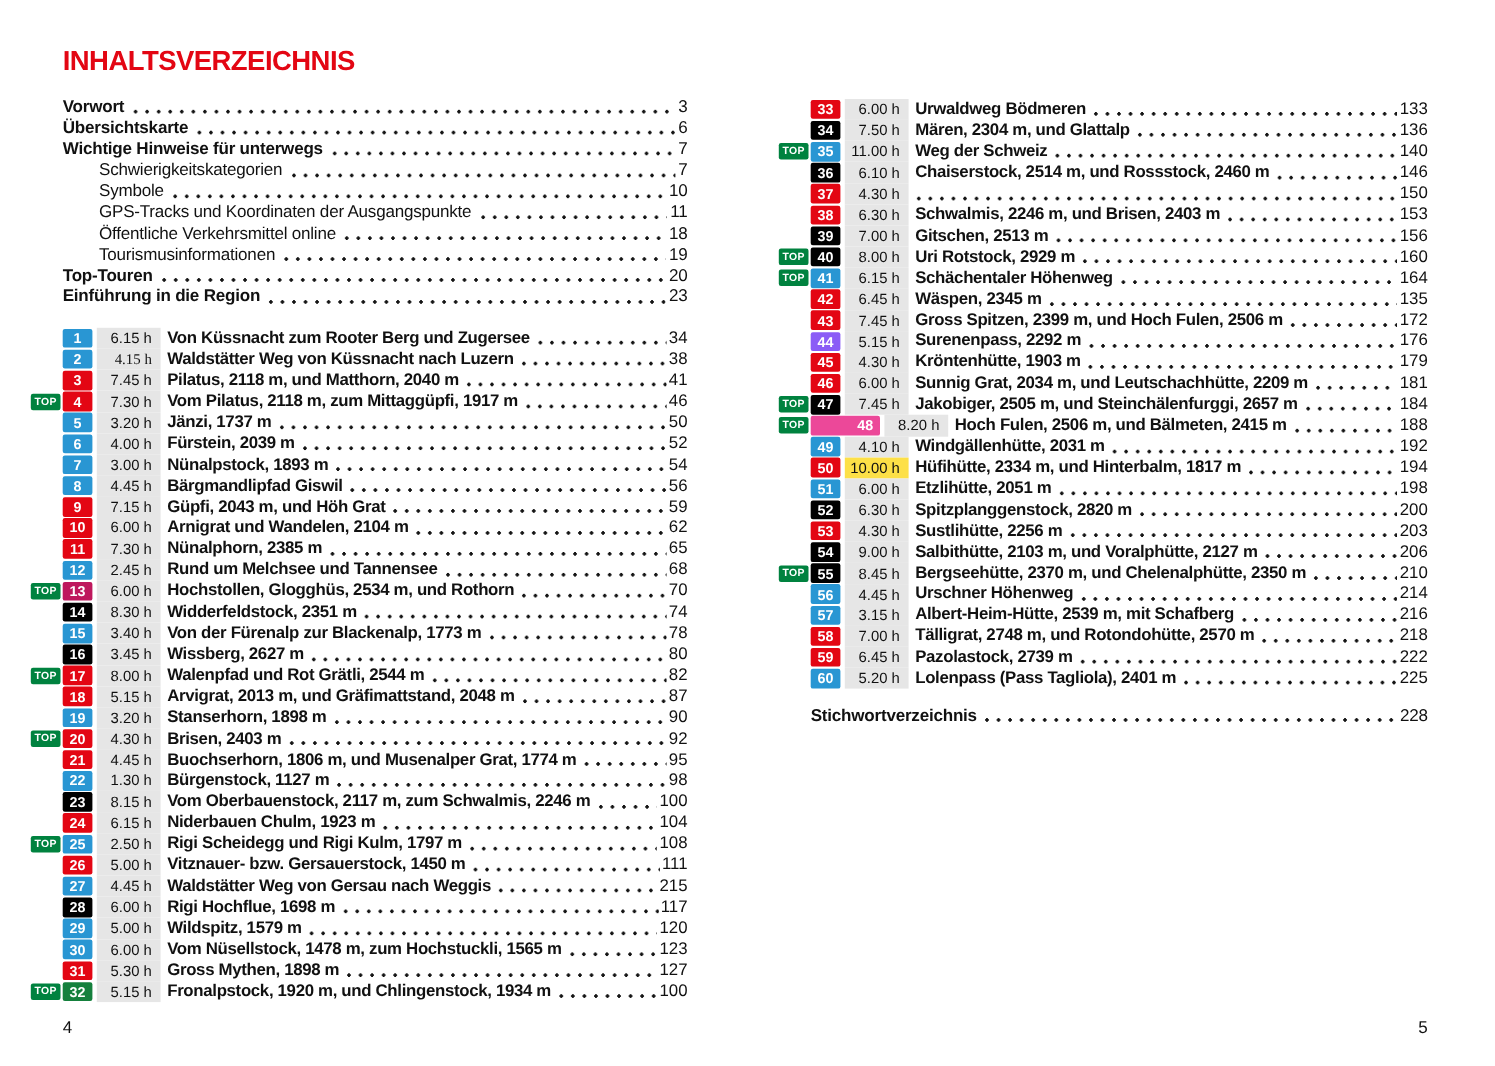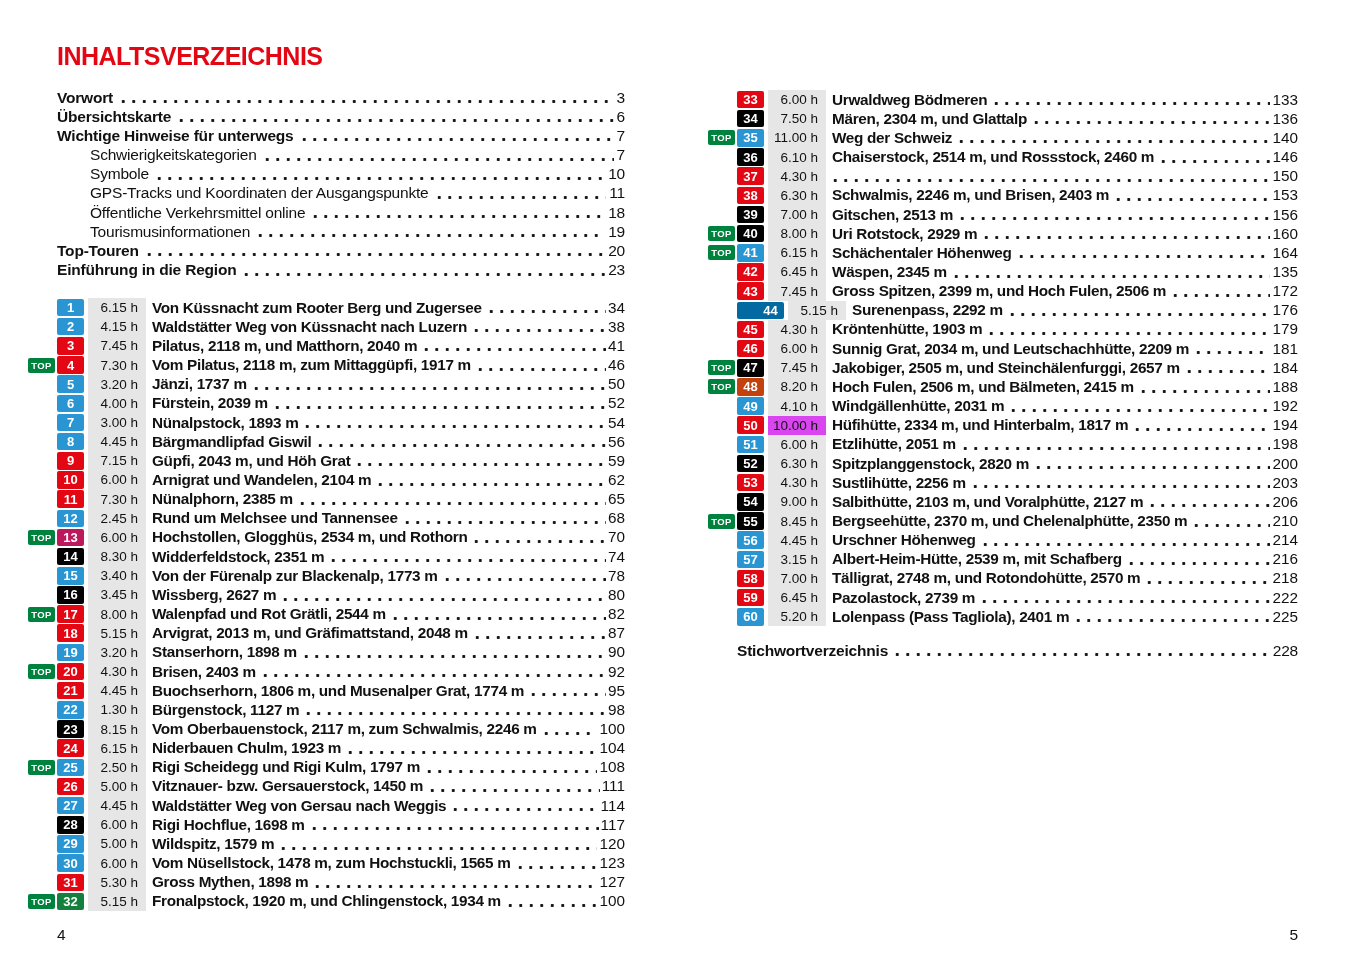--- a/index.html
+++ b/index.html
@@ -130,21 +130,21 @@
     <span class="time-cell" style="background: rgb(230, 230, 230);">6.15 h</span>
     <span class="tour-title">Von Küssnacht zum Rooter Berg und Zugersee</span>
     <span class="dots"></span>
     <span class="tour-page">34</span>
   </div>
       <div class="tour-row">
     <span class="topslot">
           <span class="top-badge" style="visibility: hidden;"></span>
         </span>
     <span class="num-badge" style="background: rgb(41, 150, 211);">2</span>
-    <span class="time-cell" style="background: rgb(230, 230, 230);">4.15 h</span>
+    <span class="time-cell" style="background: rgb(230, 230, 230); font-family: Liberation Serif, serif;">4.15 h</span>
     <span class="tour-title">Waldstätter Weg von Küssnacht nach Luzern</span>
     <span class="dots"></span>
     <span class="tour-page">38</span>
   </div>
       <div class="tour-row">
     <span class="topslot">
           <span class="top-badge" style="visibility: hidden;"></span>
         </span>
     <span class="num-badge" style="background: rgb(227, 6, 19);">3</span>
     <span class="time-cell" style="background: rgb(230, 230, 230);">7.45 h</span>
@@ -383,21 +383,21 @@
     <span class="tour-page">111</span>
   </div>
       <div class="tour-row">
     <span class="topslot">
           <span class="top-badge" style="visibility: hidden;"></span>
         </span>
     <span class="num-badge" style="background: rgb(41, 150, 211);">27</span>
     <span class="time-cell" style="background: rgb(230, 230, 230);">4.45 h</span>
     <span class="tour-title">Waldstätter Weg von Gersau nach Weggis</span>
     <span class="dots"></span>
-    <span class="tour-page">114</span>
+    <span class="tour-page">215</span>
   </div>
       <div class="tour-row">
     <span class="topslot">
           <span class="top-badge" style="visibility: hidden;"></span>
         </span>
     <span class="num-badge" style="background: rgb(0, 0, 0);">28</span>
     <span class="time-cell" style="background: rgb(230, 230, 230);">6.00 h</span>
     <span class="tour-title">Rigi Hochflue, 1698 m</span>
     <span class="dots"></span>
     <span class="tour-page">117</span>
@@ -550,21 +550,21 @@
     <span class="num-badge" style="background: rgb(227, 6, 19);">43</span>
     <span class="time-cell" style="background: rgb(230, 230, 230);">7.45 h</span>
     <span class="tour-title">Gross Spitzen, 2399 m, und Hoch Fulen, 2506 m</span>
     <span class="dots"></span>
     <span class="tour-page">172</span>
   </div>
       <div class="tour-row">
     <span class="topslot">
           <span class="top-badge" style="visibility: hidden;"></span>
         </span>
-    <span class="num-badge" style="background: #0369a1; padding-left: 20px;">44</span>
+    <span class="num-badge" style="background: #8b5cf6;">44</span>
     <span class="time-cell" style="background: rgb(230, 230, 230);">5.15 h</span>
     <span class="tour-title">Surenenpass, 2292 m</span>
     <span class="dots"></span>
     <span class="tour-page">176</span>
   </div>
       <div class="tour-row">
     <span class="topslot">
           <span class="top-badge" style="visibility: hidden;"></span>
         </span>
     <span class="num-badge" style="background: rgb(227, 6, 19);">45</span>
@@ -590,42 +590,42 @@
     <span class="num-badge" style="background: rgb(0, 0, 0);">47</span>
     <span class="time-cell" style="background: rgb(230, 230, 230);">7.45 h</span>
     <span class="tour-title">Jakobiger, 2505 m, und Steinchälenfurggi, 2657 m</span>
     <span class="dots"></span>
     <span class="tour-page">184</span>
   </div>
       <div class="tour-row">
     <span class="topslot">
           <span class="top-badge">TOP</span>
         </span>
-    <span class="num-badge" style="background: #c2410c;">48</span>
+    <span class="num-badge" style="background: #ec4899; padding-left: 36px;">48</span>
     <span class="time-cell" style="background: rgb(230, 230, 230);">8.20 h</span>
     <span class="tour-title">Hoch Fulen, 2506 m, und Bälmeten, 2415 m</span>
     <span class="dots"></span>
     <span class="tour-page">188</span>
   </div>
       <div class="tour-row">
     <span class="topslot">
           <span class="top-badge" style="visibility: hidden;"></span>
         </span>
     <span class="num-badge" style="background: rgb(41, 150, 211);">49</span>
     <span class="time-cell" style="background: rgb(230, 230, 230);">4.10 h</span>
     <span class="tour-title">Windgällenhütte, 2031 m</span>
     <span class="dots"></span>
     <span class="tour-page">192</span>
   </div>
       <div class="tour-row">
     <span class="topslot">
           <span class="top-badge" style="visibility: hidden;"></span>
         </span>
     <span class="num-badge" style="background: rgb(227, 6, 19);">50</span>
-    <span class="time-cell" style="background: #d946ef;">10.00 h</span>
+    <span class="time-cell" style="background: #fde047;">10.00 h</span>
     <span class="tour-title">Hüfihütte, 2334 m, und Hinterbalm, 1817 m</span>
     <span class="dots"></span>
     <span class="tour-page">194</span>
   </div>
       <div class="tour-row">
     <span class="topslot">
           <span class="top-badge" style="visibility: hidden;"></span>
         </span>
     <span class="num-badge" style="background: rgb(41, 150, 211);">51</span>
     <span class="time-cell" style="background: rgb(230, 230, 230);">6.00 h</span>

